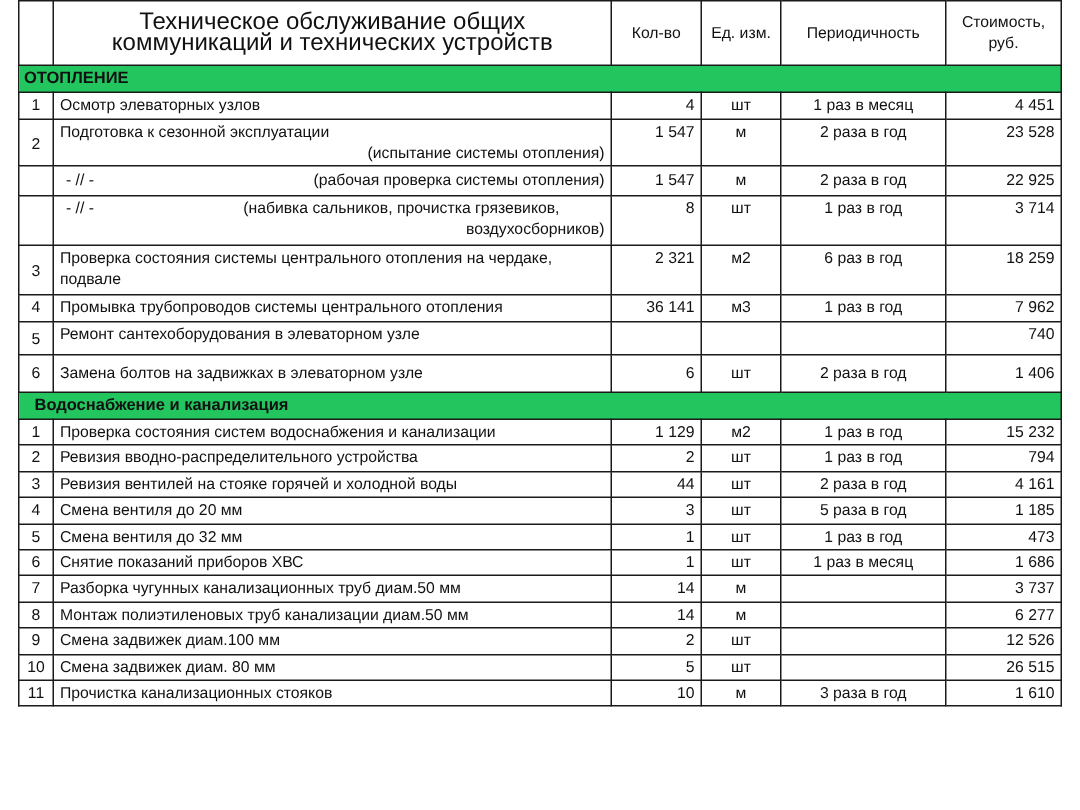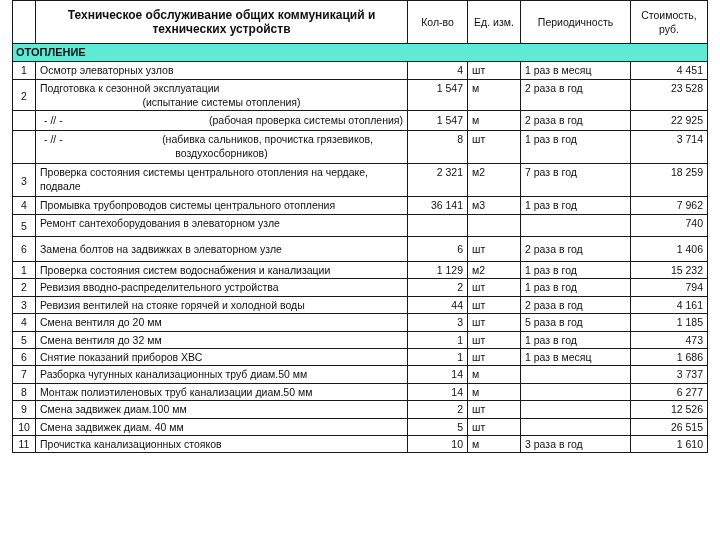--- a/index.html
+++ b/index.html
@@ -8,33 +8,33 @@
   table.grid { position: absolute; left: 12px; top: 0px; border-collapse: collapse;
                table-layout: fixed; width: 695px; font-size: 10.5px; }
   table.grid td, table.grid th { border: 1px solid #1a1a1a; padding: 0 4px; vertical-align: top; overflow: hidden; }
   col.c-num { width: 23px; }
   col.c-desc { width: 372px; }
   col.c-qty { width: 60px; }
   col.c-unit { width: 53px; }
   col.c-per { width: 110px; }
   col.c-cost { width: 77px; }
   th { font-weight: normal; text-align: center; vertical-align: middle !important; height: 42px; line-height: 14px; }
-  th.title-h { font-weight: bold; font-size: 12px; }
-  tr.section td { background: #5eead4; font-weight: bold; height: 17px; line-height: 17px; padding-left: 6px; font-size: 11px; }
+  th.title-h { font-weight: normal; font-size: 16px; }
+  tr.section td { background: #22c55e; font-weight: bold; height: 17px; line-height: 17px; padding-left: 6px; font-size: 11px; }
   td.num { text-align: center; }
   td.num.mid { vertical-align: middle; }
   td.qty, td.cost { text-align: right; }
-  td.unit, td.per { }
+  td.unit, td.per { text-align: center; }
   tr.r1 td { height: 17px; line-height: 17px; }
   tr.r2 td { height: 29px; line-height: 14px; padding-top: 1px; }
   tr.r3 td { height: 31px; line-height: 14px; padding-top: 1px; }
   tr.r2b td { height: 19px; line-height: 19px; }
   tr.rw td { height: 16.4px; line-height: 16.4px; }
   .bold { font-weight: normal; }
-  .right-line { display: block; text-align: center; }
+  .right-line { display: block; text-align: right; }
   .ditto-line { display: flex; justify-content: space-between; }
   .ditto-mark { padding-left: 4px; }
 </style>
 </head>
 <body>
 
 <table class="grid">
   <colgroup>
     <col class="c-num">
       <col class="c-desc">
@@ -110,21 +110,21 @@
     </tr>
 
     <tr class="r3">
       <td class="num mid">3</td>
       <td>
         <span>Проверка состояния системы центрального отопления на чердаке,</span><br>
         <span>подвале</span>
       </td>
       <td class="qty">2 321</td>
       <td class="unit">м2</td>
-      <td class="per">7 раз в год</td>
+      <td class="per">6 раз в год</td>
       <td class="cost">18 259</td>
     </tr>
 
     <tr class="r1">
       <td class="num">4</td>
       <td>Промывка трубопроводов системы центрального отопления</td>
       <td class="qty">36 141</td>
       <td class="unit">м3</td>
       <td class="per">1 раз в год</td>
       <td class="cost">7 962</td>
@@ -141,20 +141,23 @@
 
     <tr class="r2b" style="height:22px">
       <td class="num" style="height:21px;line-height:24px">6</td>
       <td style="height:21px;line-height:24px">Замена болтов на задвижках в элеваторном узле</td>
       <td class="qty" style="height:21px;line-height:24px">6</td>
       <td class="unit" style="height:21px;line-height:24px">шт</td>
       <td class="per" style="height:21px;line-height:24px">2 раза в год</td>
       <td class="cost" style="height:21px;line-height:24px">1 406</td>
     </tr>
 
+    <tr class="section">
+      <td colspan="6" style="padding-left:10px">Водоснабжение и канализация</td>
+    </tr>
 
     <tr class="rw">
       <td class="num">1</td>
       <td>Проверка состояния систем водоснабжения и канализации</td>
       <td class="qty">1 129</td>
       <td class="unit">м2</td>
       <td class="per">1 раз в год</td>
       <td class="cost">15 232</td>
     </tr>
     <tr class="rw">
@@ -216,21 +219,21 @@
     <tr class="rw">
       <td class="num">9</td>
       <td>Смена задвижек диам.100 мм</td>
       <td class="qty">2</td>
       <td class="unit">шт</td>
       <td class="per"></td>
       <td class="cost">12 526</td>
     </tr>
     <tr class="rw">
       <td class="num">10</td>
-      <td>Смена задвижек диам. 40 мм</td>
+      <td>Смена задвижек диам. 80 мм</td>
       <td class="qty">5</td>
       <td class="unit">шт</td>
       <td class="per"></td>
       <td class="cost">26 515</td>
     </tr>
     <tr class="rw">
       <td class="num">11</td>
       <td>Прочистка канализационных стояков</td>
       <td class="qty">10</td>
       <td class="unit">м</td>

